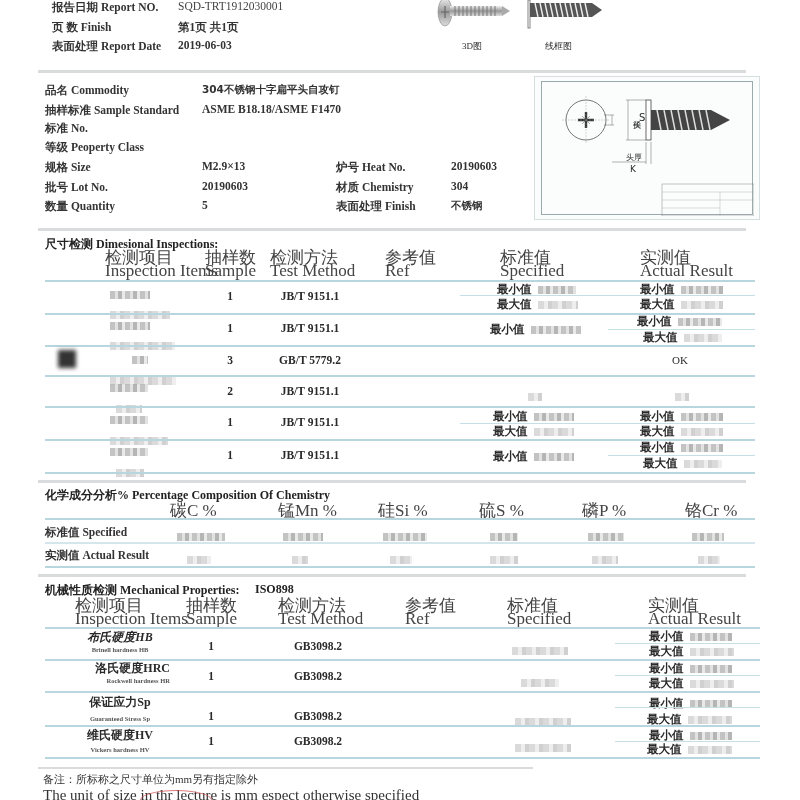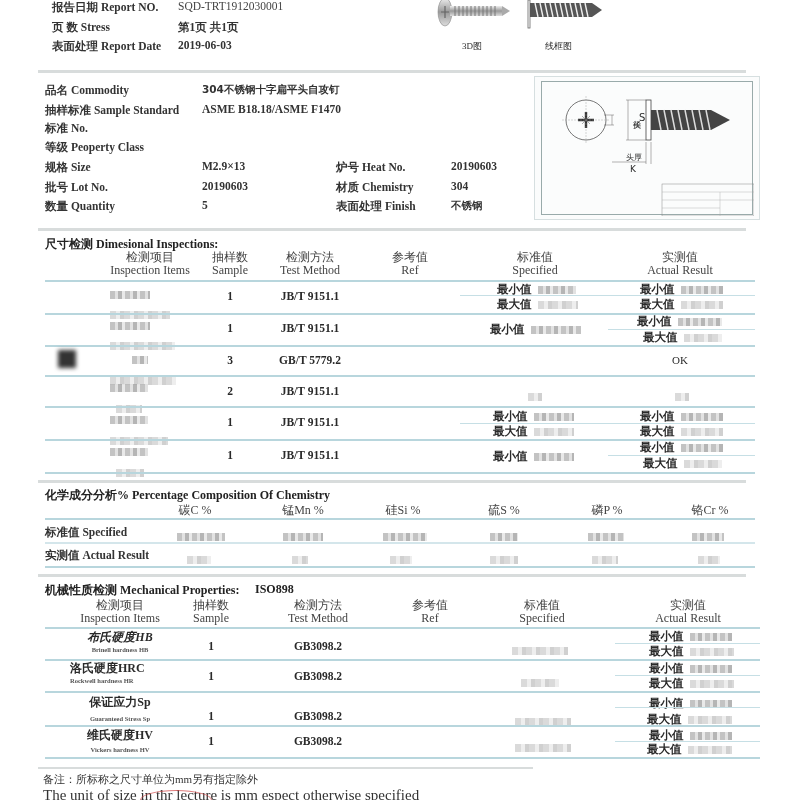--- a/index.html
+++ b/index.html
@@ -5,39 +5,39 @@
   * { box-sizing: border-box; margin: 0; padding: 0; }
   html, body { width: 800px; height: 800px; background: #fff; overflow: hidden; }
   body { font-family: "Liberation Serif", "DejaVu Serif", serif; color: #2a2a2a; position: relative; }
   .abs { position: absolute; }
   .b { font-weight: bold; }
   .lbl { font-size: 11.5px; font-weight: bold; color: #333; white-space: nowrap; }
   .val { font-size: 11.5px; color: #333; white-space: nowrap; }
   .hr-gray { position: absolute; height: 3px; background: #d8dcdc; }
   .hr-blue { position: absolute; height: 1.5px; background: #b8d6dd; }
   .hr-thin { position: absolute; height: 1px; background: #c6dfe5; }
-  .th { position: absolute; text-align: center; font-size: 12px; line-height: 13px; color: #444; white-space: nowrap; }
+  .th { position: absolute; text-align: left; font-size: 17px; line-height: 13px; color: #444; white-space: nowrap; }
   .cell { position: absolute; text-align: center; font-size: 11.5px; font-weight: bold; white-space: nowrap; }
   .blur { display: inline-block; height: 8px; vertical-align: middle;
           background: repeating-linear-gradient(90deg, #b9b9b9 0 5px, #dedede 5px 8px, #a9a9a9 8px 12px, #e6e6e6 12px 15px);
           filter: blur(0.6px); opacity: .85; }
   .blur.light { background: repeating-linear-gradient(90deg, #d4d4d4 0 6px, #ececec 6px 10px, #c8c8c8 10px 14px); }
   .mm { font-size: 11.5px; font-weight: bold; white-space: nowrap; }
   .mm .blur { margin-left: 6px; }
   .section-title { font-size: 12px; font-weight: bold; color: #222; white-space: nowrap; }
   .drawing-frame { border: 1px solid #d6dfe0; background: #fbfcfc; }
   .drawing-inner { border: 1px solid #9aa; }
 </style>
 </head>
 <body>
 
 <div>
   <div class="abs lbl" style="left:52px;top:0px;">报告日期 Report NO.</div>
   <div class="abs val" style="left:178px;top:0px;color:#444;">SQD-TRT1912030001</div>
-  <div class="abs lbl" style="left:52px;top:20px;">页      数 Stress</div>
+  <div class="abs lbl" style="left:52px;top:20px;">页      数 Finish</div>
   <div class="abs val b" style="left:178px;top:20px;">第1页 共1页</div>
   <div class="abs lbl" style="left:52px;top:39px;">表面处理 Report Date</div>
   <div class="abs val b" style="left:178px;top:39px;">2019-06-03</div>
 
   <div class="abs" style="left:435px;top:0px;width:80px;height:30px;">
     <svg width="80" height="30" viewBox="0 0 80 30">
       <defs>
           <linearGradient id="g1" x1="0" y1="0" x2="0" y2="1">
             <stop offset="0" stop-color="#eee"></stop>
             <stop offset=".5" stop-color="#999"></stop>
@@ -297,21 +297,21 @@
     <div class="cell" style="left:186px;top:640px;width:50px;">1</div>
     <div class="cell" style="left:278px;top:640px;width:80px;">GB3098.2</div>
     <div class="abs" style="left:512px;top:641px;"><span class="blur light" style="width:56px;"></span></div>
     <div class="abs mm" style="left:649px;top:629px;"><span>最小值</span><span class="blur" style="width:42px;"></span></div>
     <div class="abs mm" style="left:649px;top:644px;"><span>最大值</span><span class="blur light" style="width:44px;"></span></div>
     <div class="hr-thin" style="left:615px;top:643px;width:145px;"></div>
   </div>
   <div class="hr-blue" style="left:45px;top:659px;width:715px;"></div>
 
   <div>
-    <div class="abs" style="left:70px;top:660px;width:100px;text-align:left;">
+    <div class="abs" style="left:70px;top:660px;width:100px;text-align:right;">
       <div style="font-size:12px;font-weight:bold;">洛氏硬度HRC</div>
       <div style="font-size:6.5px;font-weight:bold;color:#555;">Rockwell hardness HR</div>
     </div>
     <div class="cell" style="left:186px;top:670px;width:50px;">1</div>
     <div class="cell" style="left:278px;top:670px;width:80px;">GB3098.2</div>
     <div class="abs" style="left:521px;top:673px;"><span class="blur light" style="width:38px;"></span></div>
     <div class="abs mm" style="left:649px;top:661px;"><span>最小值</span><span class="blur" style="width:42px;"></span></div>
     <div class="abs mm" style="left:649px;top:676px;"><span>最大值</span><span class="blur light" style="width:44px;"></span></div>
     <div class="hr-thin" style="left:615px;top:675px;width:145px;"></div>
   </div>

